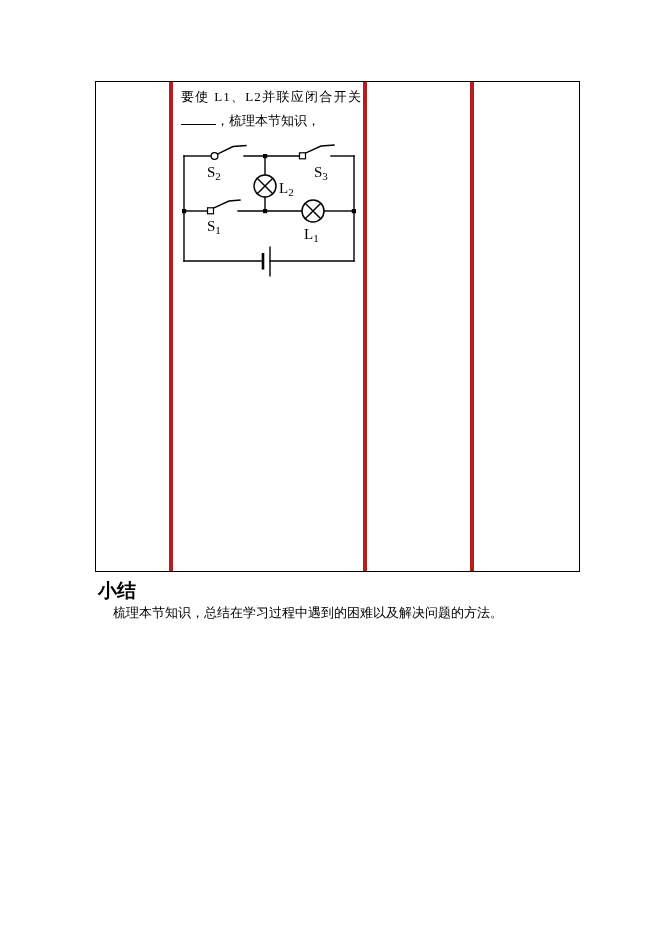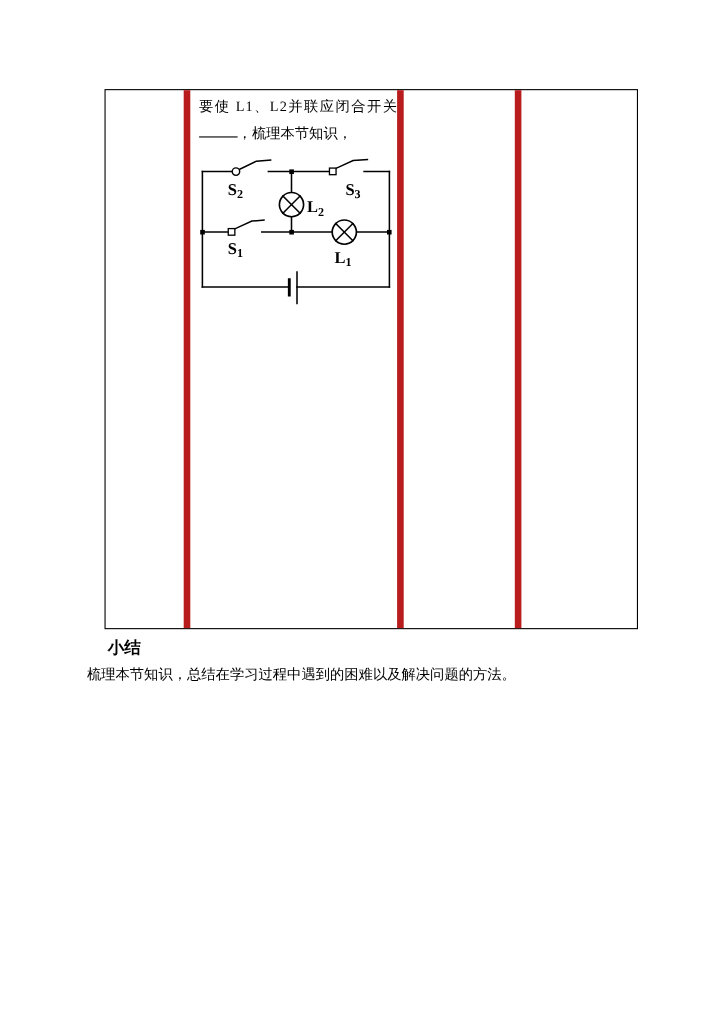--- a/index.html
+++ b/index.html
@@ -14,21 +14,21 @@
 
   
   .doc-table {
     position: absolute; left: 95px; top: 81px;
     width: 485px; height: 491px;
     display: grid;
     grid-template-columns: 77px 194px 107px 106px;
     grid-template-rows: 1fr;
     border: 1px solid #000;
   }
-  .cell { border-right: 6px solid #b91c1c; }
+  .cell { border-right: 4px solid #b91c1c; }
   .cell:last-child { border-right: none; }
   .cell-q { padding: 3px 5px 0 8px; }
 
   
   .q-text {
     font-size: 13px; line-height: 24px;
     width: 181px;
   }
   .q-line1 {
     text-align: justify;
@@ -39,39 +39,39 @@
     display: inline-block;
     border-bottom: 1px solid #000;
     height: 13px;
     vertical-align: baseline;
   }
   .blank-a { width: 35px; }
   .blank-b { width: 38px; }
   .q-p2 { margin-top: 8px; }
 
   
-  .circuit-fig { margin: 5px 0 0 -3px; width: 180px; height: 145px; font-weight: bold; }
+  .circuit-fig { margin: 5px 0 0 -3px; width: 180px; height: 145px; }
   .circuit-fig svg { display: block; }
   .wire { stroke: #000; stroke-width: 1.4; fill: none; stroke-linecap: square; }
   .plate-thick { stroke: #000; stroke-width: 2.6; }
   .plate-thin  { stroke: #000; stroke-width: 1.4; }
   .lamp { fill: #fff; stroke: #000; stroke-width: 1.5; }
   .term-circle { fill: #fff; stroke: #000; stroke-width: 1.3; }
   .term-square { fill: #fff; stroke: #000; stroke-width: 1.2; }
   .dot { fill: #000; }
   .clabel { font-family: "Liberation Serif", "DejaVu Serif", serif; font-size: 15px; fill: #000; }
   .clabel .sub { font-size: 11px; }
 
   
   .summary-heading {
     position: absolute; left: 98px; top: 580px;
-    font-size: 15px; line-height: 21px; font-weight: bold; text-align: right;
+    font-size: 19px; line-height: 21px; font-weight: bold; text-align: right;
   }
   .summary-body {
-    position: absolute; left: 79px; top: 604px;
+    position: absolute; left: 113px; top: 604px;
     font-size: 13px; line-height: 17px;
     width: 440px;
   }
 </style>
 </head>
 <body>
 
 <div class="doc-table">
   <div class="cell"></div>
 

